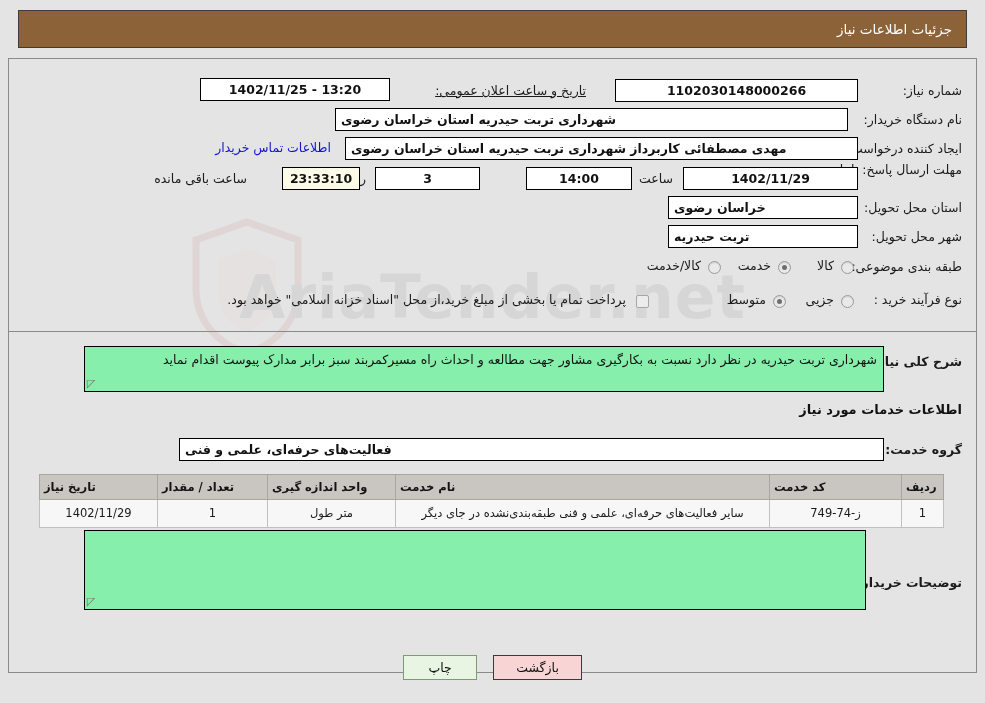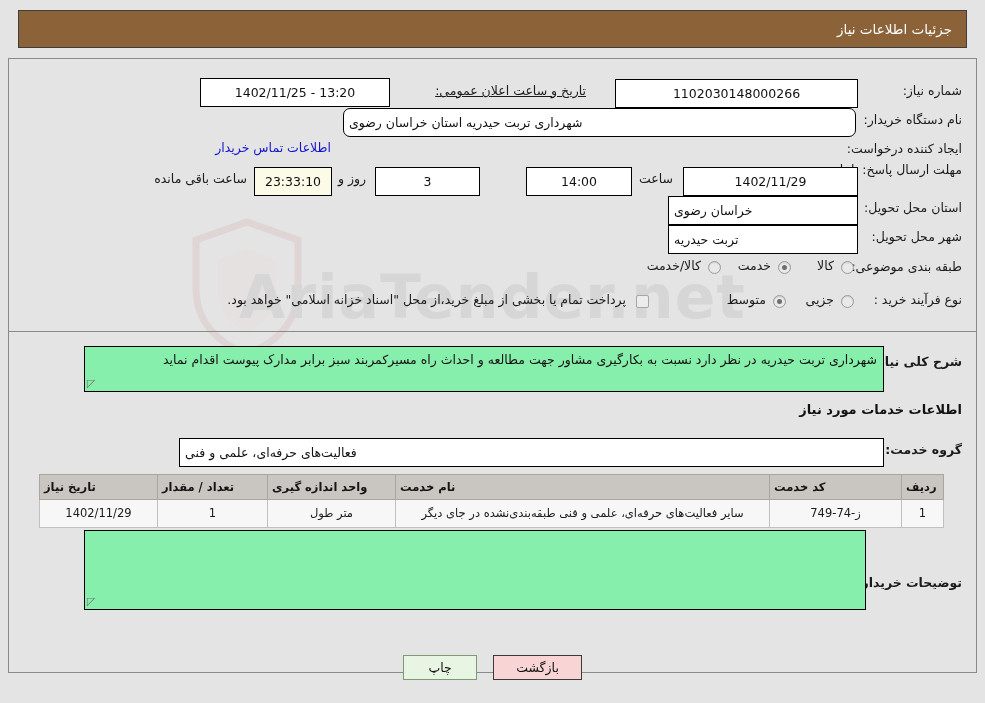--- a/index.html
+++ b/index.html
@@ -81,24 +81,25 @@
     text-align: right;
   }
   .fld {
     position: absolute;
     border: 1px solid #000;
     background: #ffffff;
     font-size: 12.5px;
     color: #111;
     display: flex;
     align-items: center;
-    height: 29px;
+    height: 23px;
     padding: 0 5px;
     white-space: nowrap;
     overflow: hidden;
+    font-weight: bold;
   }
   .fld.center { justify-content: center; }
   .fld.right  { justify-content: flex-end; }
   .fld.cream  { background: #fbfbe8; }
 
   .link {
     position: absolute;
     font-size: 12.5px;
     color: #1414d2;
     white-space: nowrap;
@@ -230,32 +231,33 @@
 
     <div class="panel-top">
 
       <div class="lbl" style="right:14px; top:24px;">شماره نیاز:</div>
       <div class="fld center" style="right:118px; top:20px; width:243px;">1102030148000266</div>
 
       <div class="lbl" style="right:390px; top:24px;text-decoration:underline;">تاریخ و ساعت اعلان عمومی:</div>
       <div class="fld center" style="right:586px; top:19px; width:190px;">13:20 - 1402/11/25</div>
 
       <div class="lbl" style="right:14px; top:53px;">نام دستگاه خریدار:</div>
-      <div class="fld right" style="right:120px; top:49px; width:513px;border-radius:7px;">شهرداری تربت حیدریه استان خراسان رضوی</div>
+      <div class="fld right" style="right:128px; top:49px; width:513px;">شهرداری تربت حیدریه استان خراسان رضوی</div>
 
       <div class="lbl" style="right:14px; top:82px;">ایجاد کننده درخواست:</div>
+      <div class="fld right" style="right:118px; top:78px; width:513px;">مهدی مصطفائی کاربرداز شهرداری تربت حیدریه استان خراسان رضوی</div>
       <div class="link" style="right:645px; top:81px;margin-left:6px;">اطلاعات تماس خریدار</div>
 
       <div class="lbl" style="right:14px; top:102px; width:96px; line-height:1.45;">مهلت ارسال پاسخ: تا تاریخ:</div>
       <div class="fld center" style="right:118px; top:108px; width:175px;">1402/11/29</div>
       <div class="lbl" style="right:303px; top:112px;">ساعت</div>
       <div class="fld center" style="right:344px; top:108px; width:106px;">14:00</div>
       <div class="fld center" style="right:496px; top:108px; width:105px;">3</div>
       <div class="lbl" style="right:610px; top:112px;">روز و</div>
-      <div class="fld cream center" style="right:644px; top:108px; width:78px;">23:33:10</div>
+      <div class="fld cream center" style="right:616px; top:108px; width:78px;">23:33:10</div>
       <div class="lbl" style="right:729px; top:112px;">ساعت باقی مانده</div>
 
       <div class="lbl" style="right:14px; top:141px;">استان محل تحویل:</div>
       <div class="fld right" style="right:118px; top:137px; width:190px;">خراسان رضوی</div>
 
       <div class="lbl" style="right:14px; top:170px;">شهر محل تحویل:</div>
       <div class="fld right" style="right:118px; top:166px; width:190px;">تربت حیدریه</div>
 
       <div class="lbl" style="right:14px; top:200px;">طبقه بندی موضوعی:</div>
       <div class="radio" style="right:122px; top:202px;"></div>

